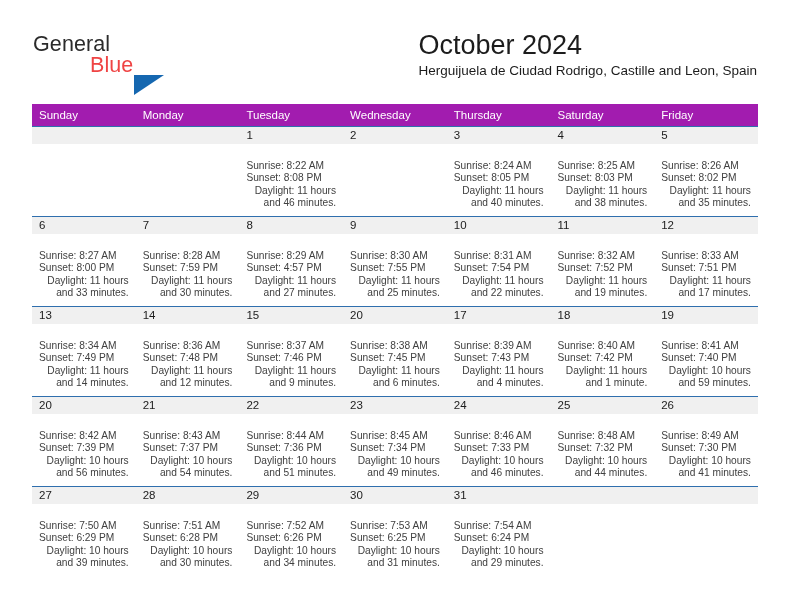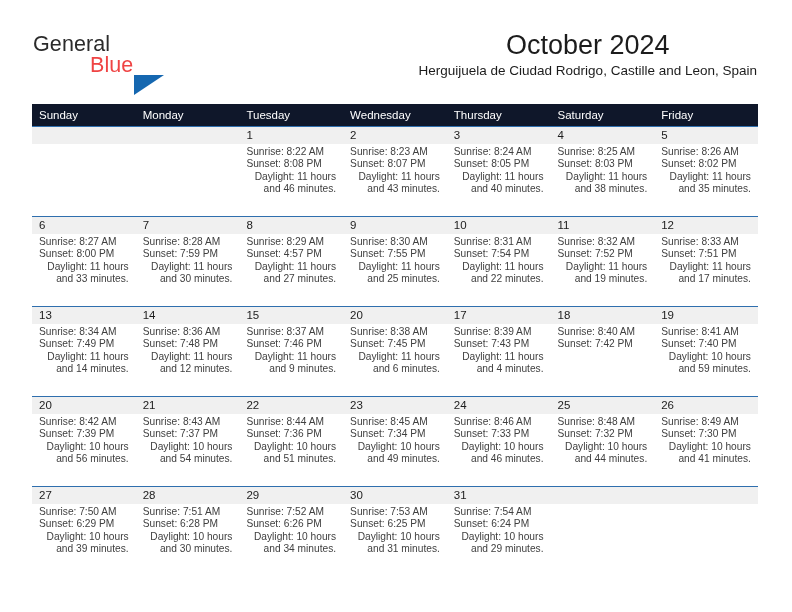--- a/index.html
+++ b/index.html
@@ -62,21 +62,21 @@
     width: 0;
     height: 0;
     border-left: 30px solid #1567b0;
     border-bottom: 20px solid transparent;
   }
 
   .title-block {
     position: absolute;
     right: 35px;
     top: 28px;
-    text-align: center;
+    text-align: left;
   }
   .cal-title {
     font-size: 27px;
     color: #1c1c1c;
     line-height: 34px;
     white-space: nowrap;
   }
   .cal-subtitle {
     font-size: 13.5px;
     color: #1c1c1c;
@@ -89,21 +89,21 @@
     position: absolute;
     left: 32px;
     top: 104px;
     width: 726px;
   }
 
   .weekday-row {
     display: flex;
     width: 726px;
     height: 22px;
-    background: #0f172a;
+    background: #a21caf;
   }
   .weekday {
     width: 103.714px;
     box-sizing: border-box;
     padding-left: 7px;
     font-size: 11.5px;
     color: #ffffff;
     line-height: 22px;
     overflow: hidden;
     white-space: nowrap;
@@ -138,21 +138,21 @@
     overflow: hidden;
   }
   .day-number {
     position: relative;
     font-size: 11.5px;
     color: #1c1c1c;
     line-height: 17px;
     height: 17px;
   }
   .day-info {
-    margin-top: 2px;
+    margin-top: 16px;
     font-size: 10.2px;
     color: #404040;
     line-height: 12.3px;
   }
   .day-info div {
     white-space: nowrap;
   }
   .day-info .daylight {
     white-space: normal;
     text-align: right;
@@ -201,25 +201,20 @@
             <div class="day-cell">
               <div class="day-number">1</div>
               <div class="day-info">
                 <div>Sunrise: 8:22 AM</div>
                 <div>Sunset: 8:08 PM</div>
                 <div class="daylight">Daylight: 11 hours and 46 minutes.</div>
               </div>
             </div>
             <div class="day-cell">
               <div class="day-number">2</div>
-              <div class="day-info">
-                <div>Sunrise: 8:23 AM</div>
-                <div>Sunset: 8:07 PM</div>
-                <div class="daylight">Daylight: 11 hours and 43 minutes.</div>
-              </div>
             </div>
             <div class="day-cell">
               <div class="day-number">3</div>
               <div class="day-info">
                 <div>Sunrise: 8:24 AM</div>
                 <div>Sunset: 8:05 PM</div>
                 <div class="daylight">Daylight: 11 hours and 40 minutes.</div>
               </div>
             </div>
             <div class="day-cell">
@@ -342,20 +337,21 @@
                 <div>Sunrise: 8:39 AM</div>
                 <div>Sunset: 7:43 PM</div>
                 <div class="daylight">Daylight: 11 hours and 4 minutes.</div>
               </div>
             </div>
             <div class="day-cell">
               <div class="day-number">18</div>
               <div class="day-info">
                 <div>Sunrise: 8:40 AM</div>
                 <div>Sunset: 7:42 PM</div>
+                <div class="daylight">Daylight: 11 hours and 1 minute.</div>
               </div>
             </div>
             <div class="day-cell">
               <div class="day-number">19</div>
               <div class="day-info">
                 <div>Sunrise: 8:41 AM</div>
                 <div>Sunset: 7:40 PM</div>
                 <div class="daylight">Daylight: 10 hours and 59 minutes.</div>
               </div>
             </div>

